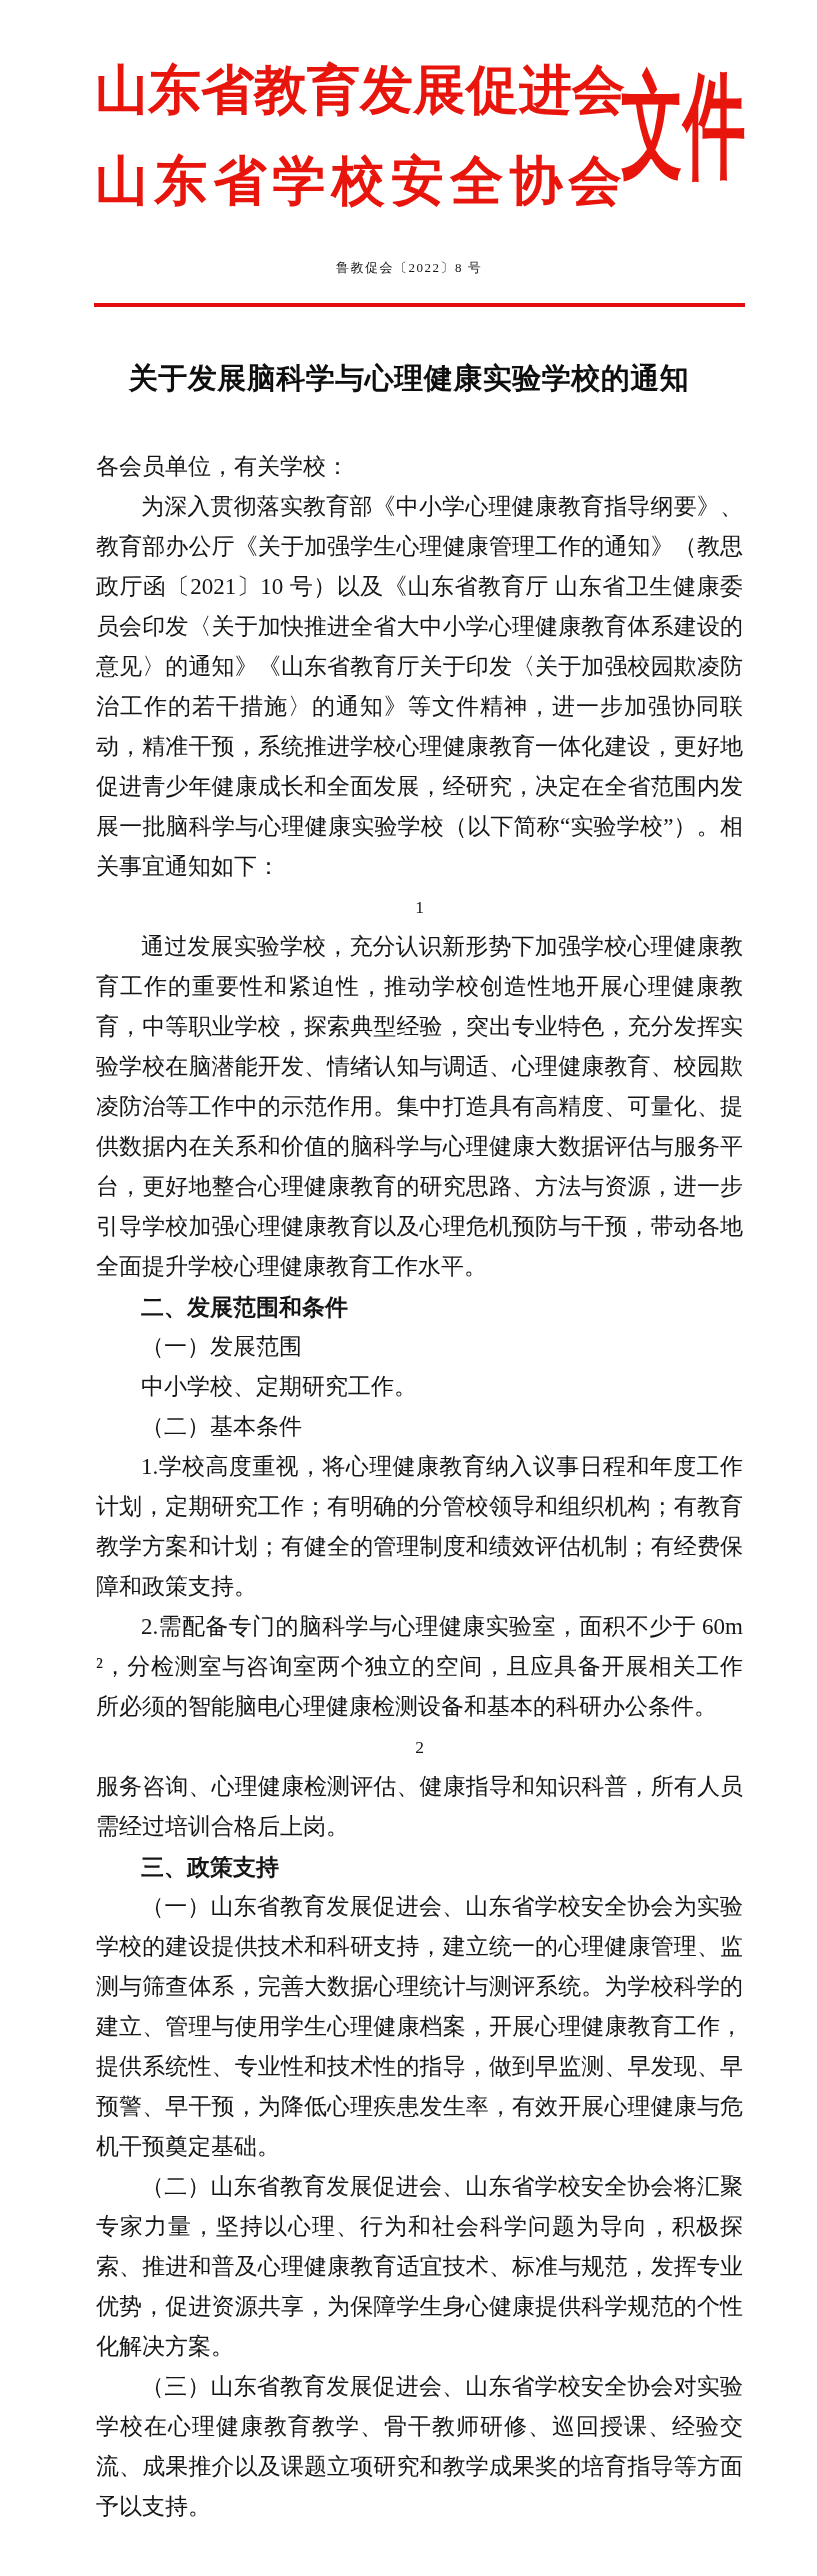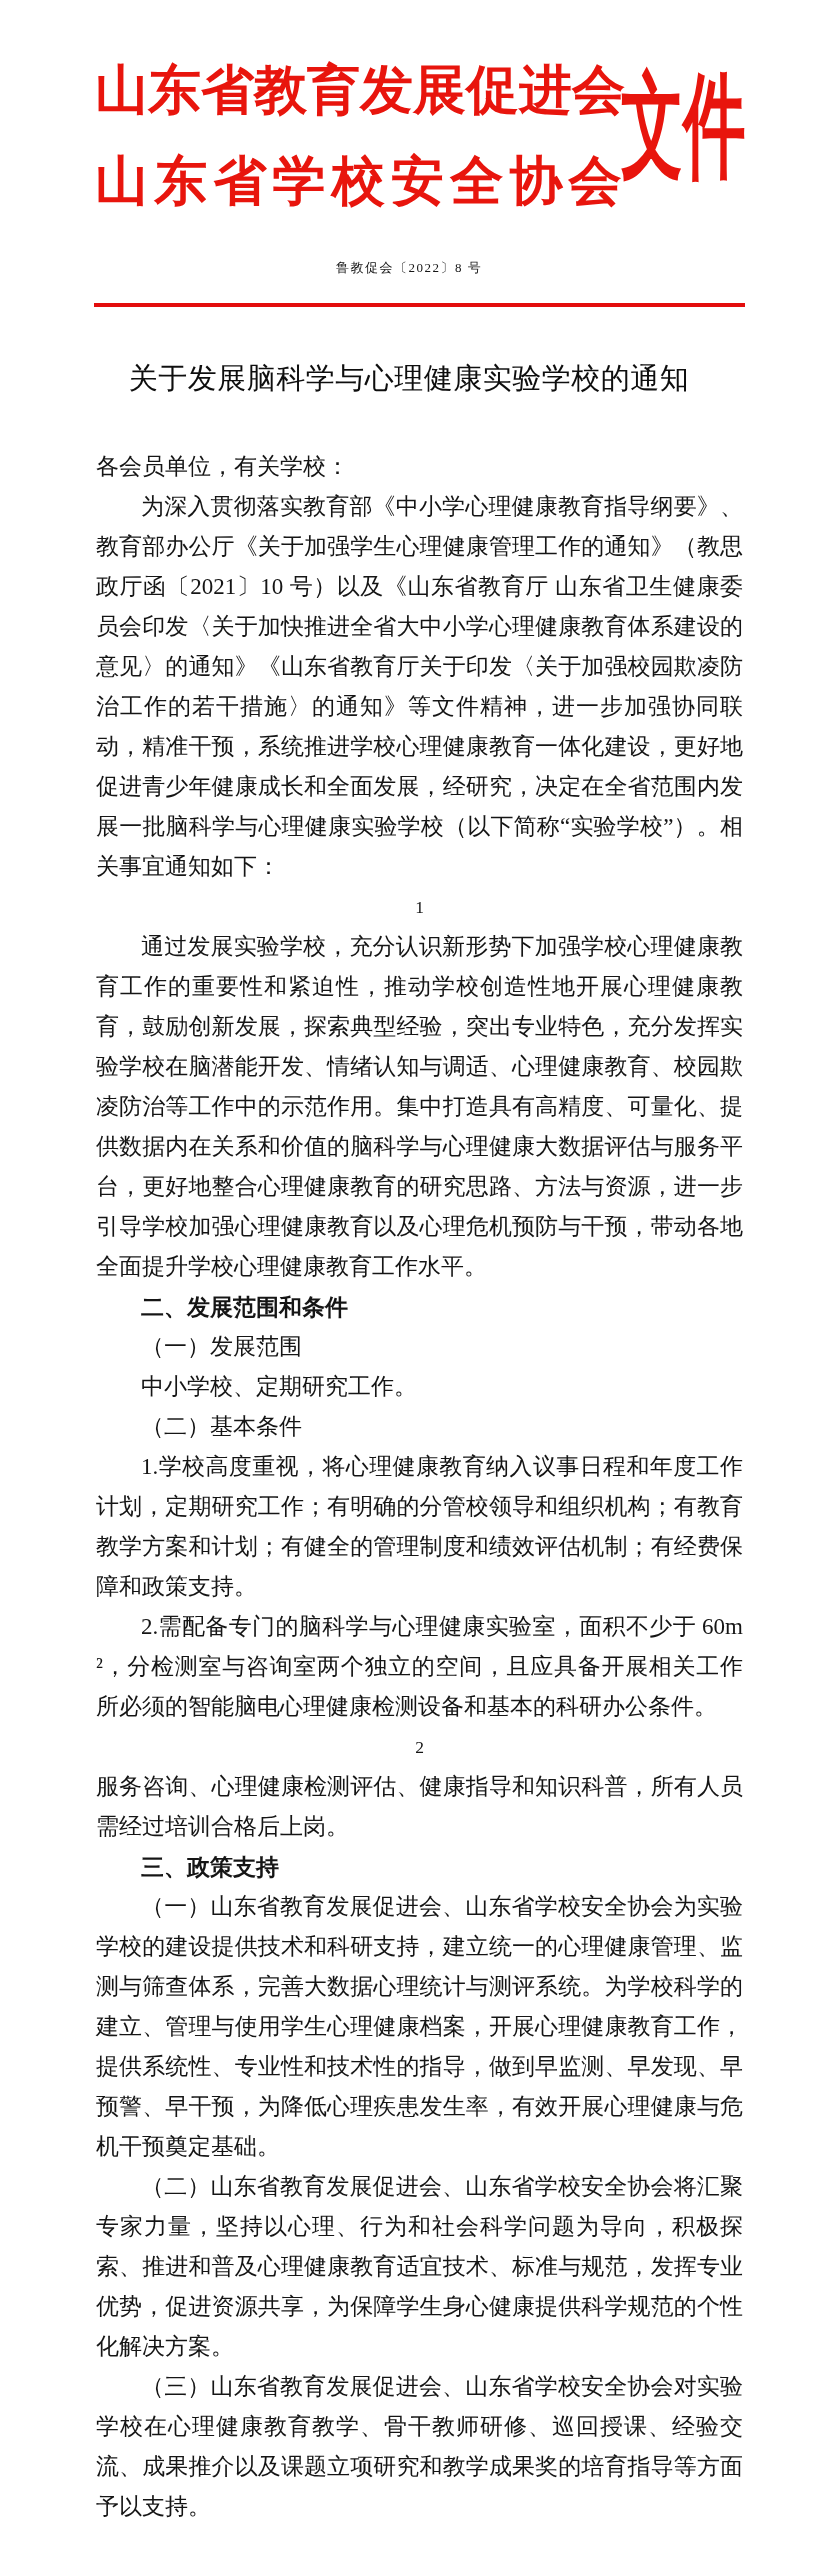--- a/index.html
+++ b/index.html
@@ -15,21 +15,21 @@
   .doc-word{
     position:absolute;left:621px;top:63px;color:#e8150d;font-weight:bold;
     font-size:109px;line-height:122px;white-space:nowrap;
     transform:scale(0.57,1.05);transform-origin:0 0;
   }
   .doc-no{position:absolute;top:259px;left:0;width:100%;text-align:center;font-size:13px;letter-spacing:1.5px;}
   .red-rule{position:absolute;top:303px;left:94px;width:651px;height:3.6px;background:#e30d0d;}
   
   .title{
     position:absolute;top:359px;left:0;width:100%;margin:0;text-align:center;
-    font-size:29px;font-weight:normal;letter-spacing:0.5px;color:#0e0e0e;
+    font-size:29px;font-weight:bold;letter-spacing:0.5px;color:#0e0e0e;
   }
   
   .doc-body{
     position:absolute;top:447px;left:96px;width:647px;z-index:2;
     font-size:23px;line-height:40px;text-align:justify;word-break:break-all;
   }
   .blk{margin:0;}
   .para{text-indent:45px;}
   .para-cont{text-indent:0;}
   .salutation{text-indent:0;}
@@ -52,21 +52,21 @@
 
   <div class="doc-no">鲁教促会〔2022〕8 号</div>
   <div class="red-rule"></div>
 
   <h1 class="title">关于发展脑科学与心理健康实验学校的通知</h1>
 
   <div id="doc-body" class="doc-body">
       <div class="blk salutation">各会员单位，有关学校：</div>
       <div class="blk para">为深入贯彻落实教育部《中小学心理健康教育指导纲要》、教育部办公厅《关于加强学生心理健康管理工作的通知》（教思政厅函〔2021〕10 号）以及《山东省教育厅 山东省卫生健康委员会印发〈关于加快推进全省大中小学心理健康教育体系建设的意见〉的通知》《山东省教育厅关于印发〈关于加强校园欺凌防治工作的若干措施〉的通知》等文件精神，进一步加强协同联动，精准干预，系统推进学校心理健康教育一体化建设，更好地促进青少年健康成长和全面发展，经研究，决定在全省范围内发展一批脑科学与心理健康实验学校（以下简称“实验学校”）。相关事宜通知如下：</div>
       <div class="blk page-number">1</div>
-      <div class="blk para">通过发展实验学校，充分认识新形势下加强学校心理健康教育工作的重要性和紧迫性，推动学校创造性地开展心理健康教育，鼓励创新发展，探索典型经验，突出专业特色，充分发挥实验学校在脑潜能开发、情绪认知与调适、心理健康教育、校园欺凌防治等工作中的示范作用。集中打造具有高精度、可量化、提供数据内在关系和价值的脑科学与心理健康大数据评估与服务平台，更好地整合心理健康教育的研究思路、方法与资源，进一步引导学校加强心理健康教育以及心理危机预防与干预，带动各地全面提升学校心理健康教育工作水平。</div>
+      <div class="blk para">通过发展实验学校，充分认识新形势下加强学校心理健康教育工作的重要性和紧迫性，推动学校创造性地开展心理健康教育，中等职业学校，探索典型经验，突出专业特色，充分发挥实验学校在脑潜能开发、情绪认知与调适、心理健康教育、校园欺凌防治等工作中的示范作用。集中打造具有高精度、可量化、提供数据内在关系和价值的脑科学与心理健康大数据评估与服务平台，更好地整合心理健康教育的研究思路、方法与资源，进一步引导学校加强心理健康教育以及心理危机预防与干预，带动各地全面提升学校心理健康教育工作水平。</div>
       <div class="blk heading">二、发展范围和条件</div>
       <div class="blk subheading">（一）发展范围</div>
       <div class="blk para">中小学校、定期研究工作。</div>
       <div class="blk subheading">（二）基本条件</div>
       <div class="blk para">1.学校高度重视，将心理健康教育纳入议事日程和年度工作计划，定期研究工作；有明确的分管校领导和组织机构；有教育教学方案和计划；有健全的管理制度和绩效评估机制；有经费保障和政策支持。</div>
       <div class="blk para">2.需配备专门的脑科学与心理健康实验室，面积不少于 60m²，分检测室与咨询室两个独立的空间，且应具备开展相关工作所必须的智能脑电心理健康检测设备和基本的科研办公条件。</div>
       <div class="blk page-number">2</div>
       <div class="blk para-cont">服务咨询、心理健康检测评估、健康指导和知识科普，所有人员需经过培训合格后上岗。</div>
       <div class="blk heading">三、政策支持</div>
       <div class="blk para">（一）山东省教育发展促进会、山东省学校安全协会为实验学校的建设提供技术和科研支持，建立统一的心理健康管理、监测与筛查体系，完善大数据心理统计与测评系统。为学校科学的建立、管理与使用学生心理健康档案，开展心理健康教育工作，提供系统性、专业性和技术性的指导，做到早监测、早发现、早预警、早干预，为降低心理疾患发生率，有效开展心理健康与危机干预奠定基础。</div>

